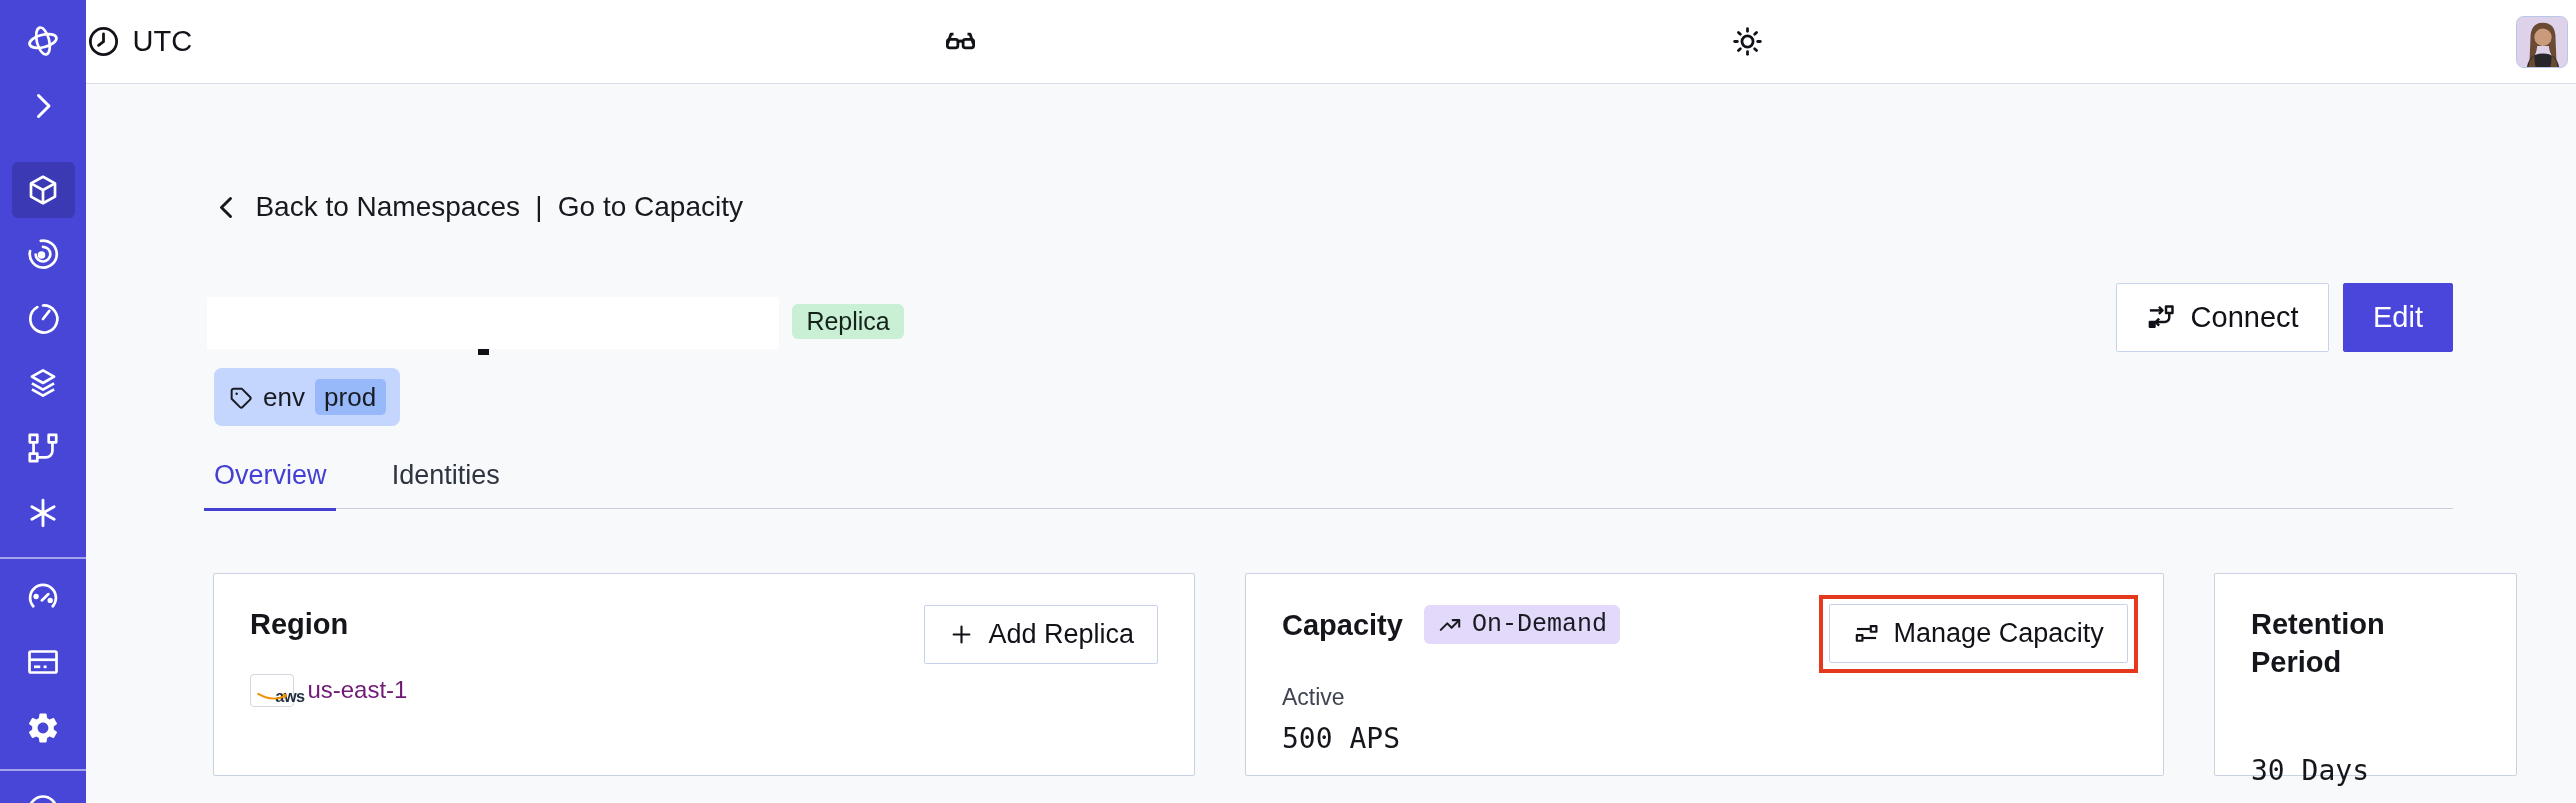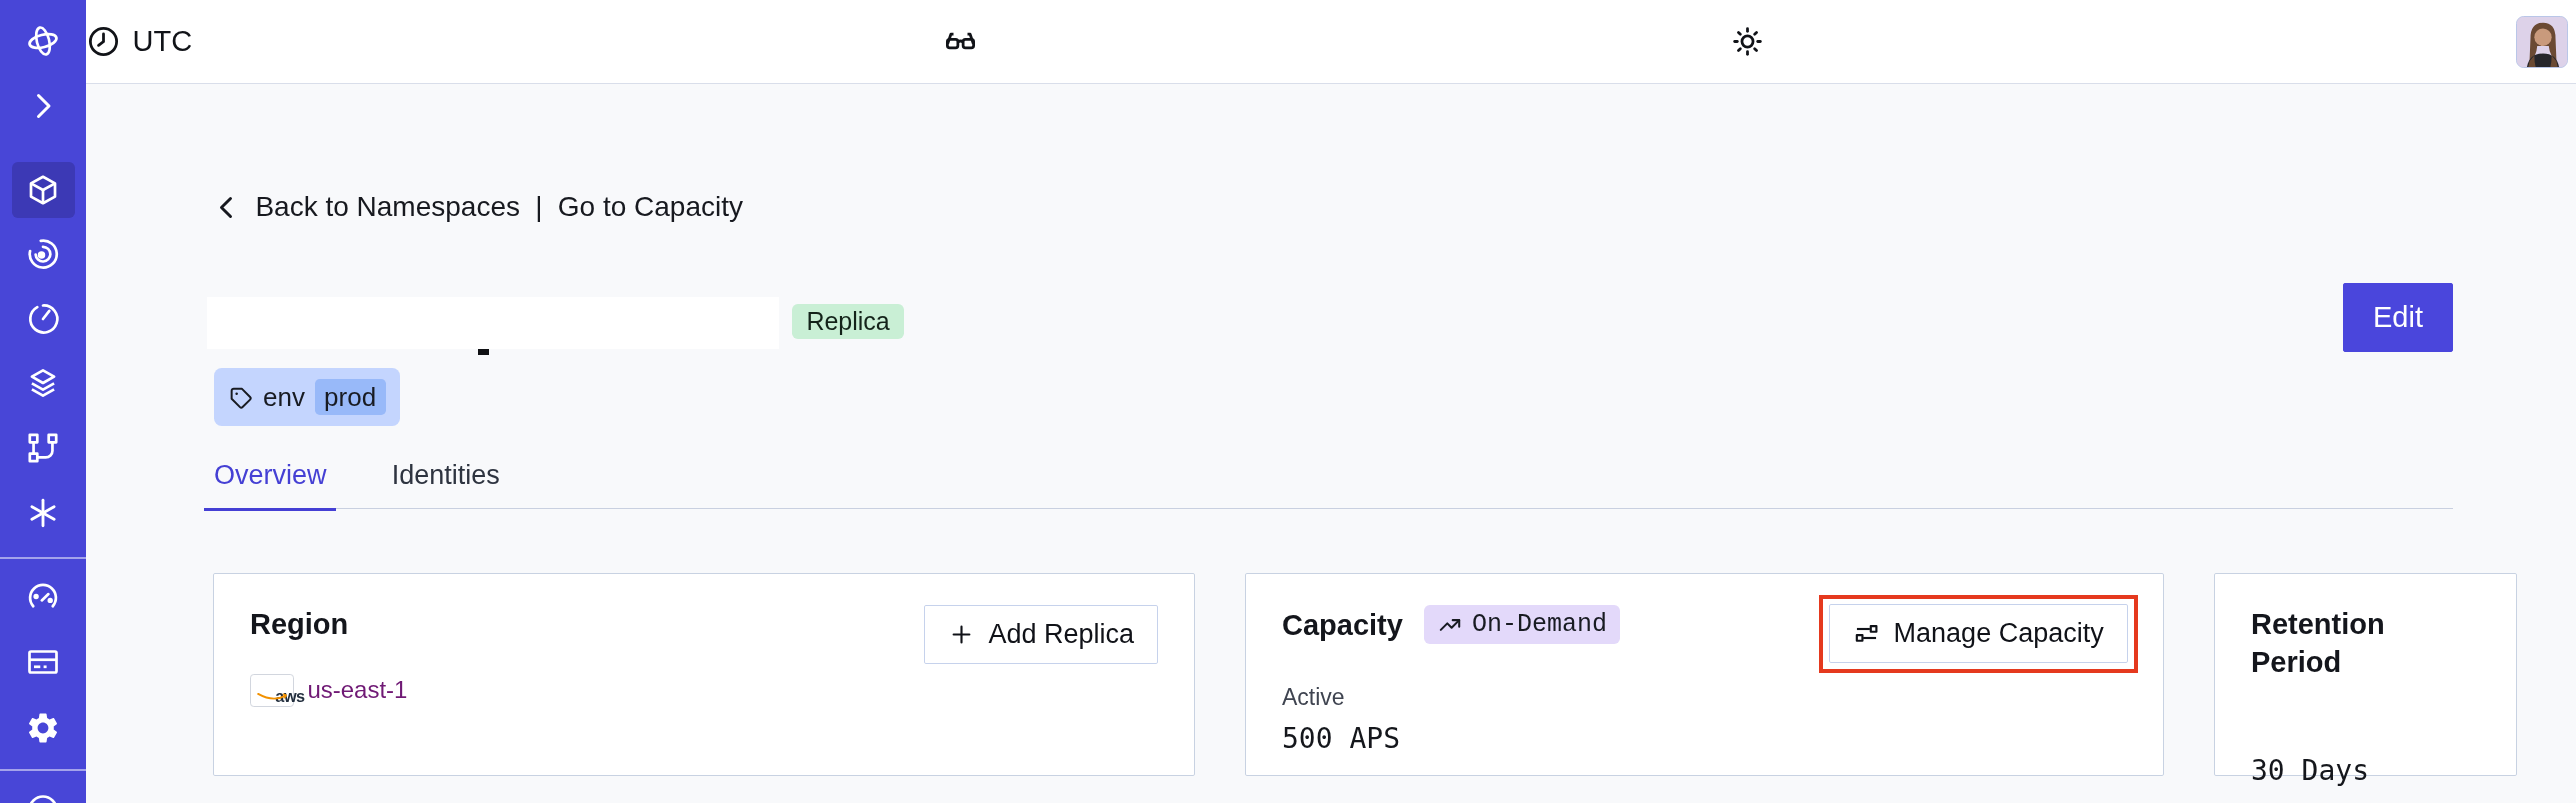--- a/index.html
+++ b/index.html
@@ -275,20 +275,33 @@
     <span class="bc-sep">|</span>
     <span>Go to Capacity</span>
   </div>
 
   <div class="title-redaction"></div>
   <div class="title-remnant"></div>
 
   <div class="status-badge">Replica</div>
 
   <div class="page-actions">
+    <button class="btn btn-secondary">
+      <span>
+        <svg viewBox="0 0 24 24" fill="none" stroke="#101218" stroke-width="1.9" stroke-linejoin="round">
+          <path d="M3 6.5 H12.5"></path>
+          <path d="M10 3.8 L12.8 6.5 L10 9.2"></path>
+          <rect x="15.5" y="3.5" width="5" height="5"></rect>
+          <path d="M18 8.5 V12 A3.5 3.5 0 0 1 14.5 15.5 H8"></path>
+          <path d="M10.2 12.8 L7.4 15.5 L10.2 18.2"></path>
+          <rect x="3" y="15.5" width="3.6" height="3.6" fill="#101218"></rect>
+        </svg>
+      </span>
+      <span>Connect</span>
+    </button>
     <button class="btn btn-primary">
       <span>Edit</span>
     </button>
   </div>
 
   <div class="tag-chip">
     <span>
       <svg viewBox="0 0 24 24" fill="none" stroke="#181b22" stroke-width="1.9" stroke-linejoin="round">
         <path d="M13.2 3.5 H5.5 A2 2 0 0 0 3.5 5.5 V13.2 L11.5 21.2 A1.8 1.8 0 0 0 14 21.2 L21.2 14 A1.8 1.8 0 0 0 21.2 11.5 Z"></path>
         <circle cx="8.3" cy="8.3" r="1.2" fill="#181b22" stroke="none"></circle>

